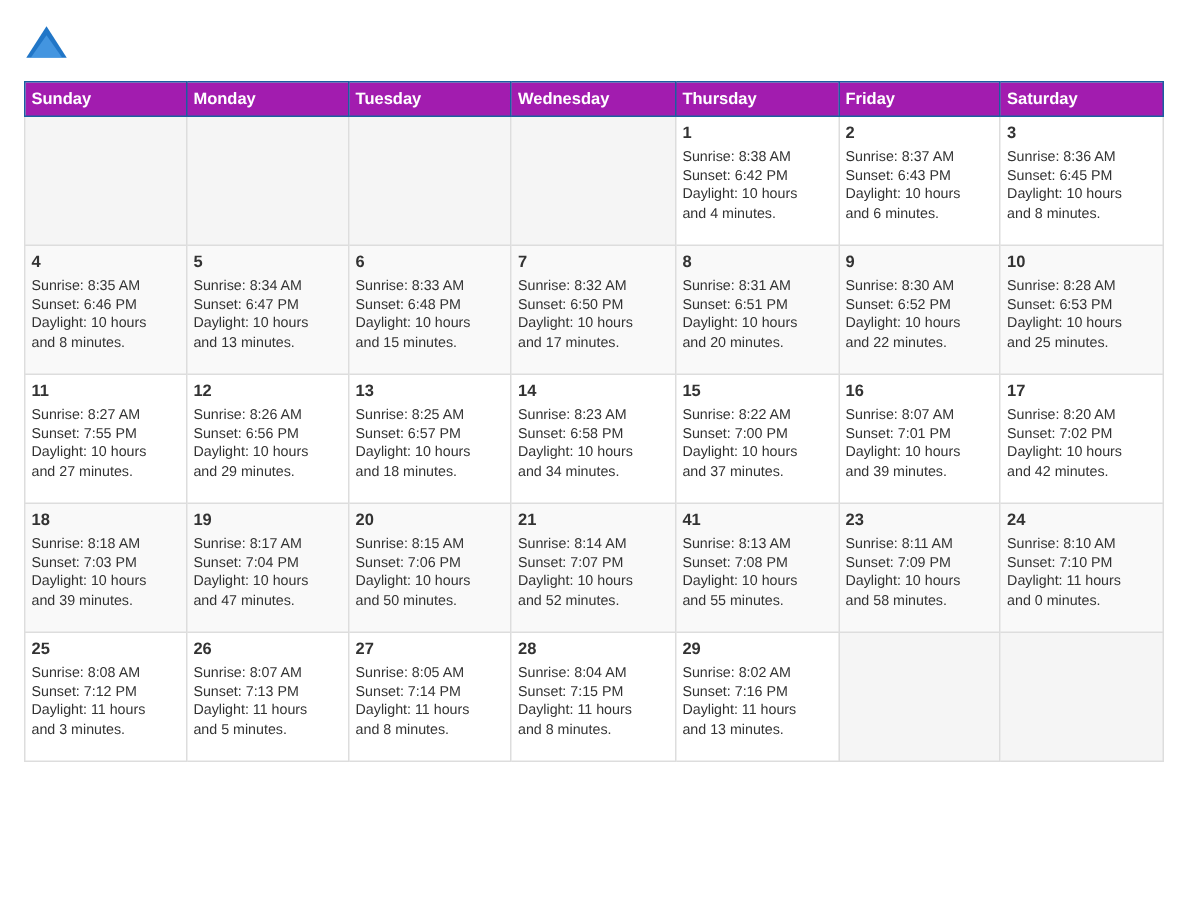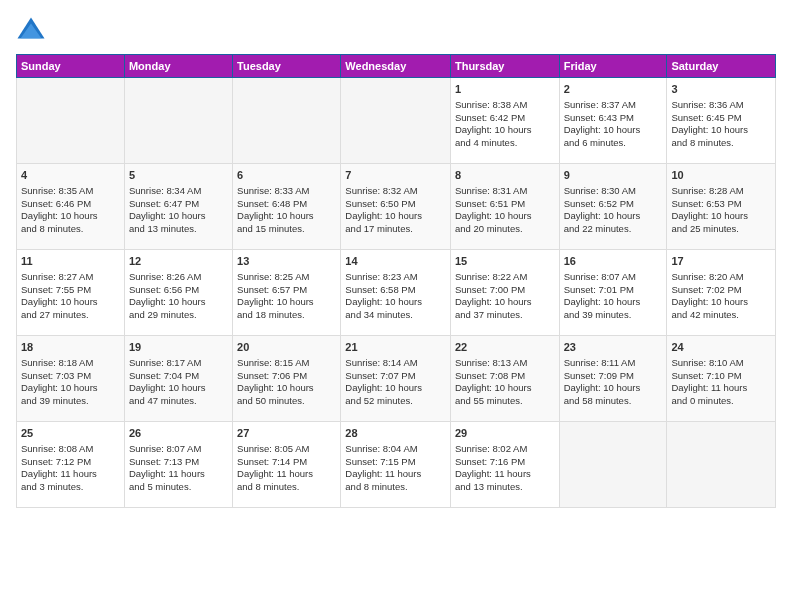--- a/index.html
+++ b/index.html
@@ -277,21 +277,21 @@
             <div>and 50 minutes.</div>
           </td>
           <td>
             <span class="day-num">21</span>
             <div>Sunrise: 8:14 AM</div>
             <div>Sunset: 7:07 PM</div>
             <div>Daylight: 10 hours</div>
             <div>and 52 minutes.</div>
           </td>
           <td>
-            <span class="day-num">22</span>
+            <span class="day-num">41</span>
             <div>Sunrise: 8:13 AM</div>
             <div>Sunset: 7:08 PM</div>
             <div>Daylight: 10 hours</div>
             <div>and 55 minutes.</div>
           </td>
           <td>
             <span class="day-num">23</span>
             <div>Sunrise: 8:11 AM</div>
             <div>Sunset: 7:09 PM</div>
             <div>Daylight: 10 hours</div>

